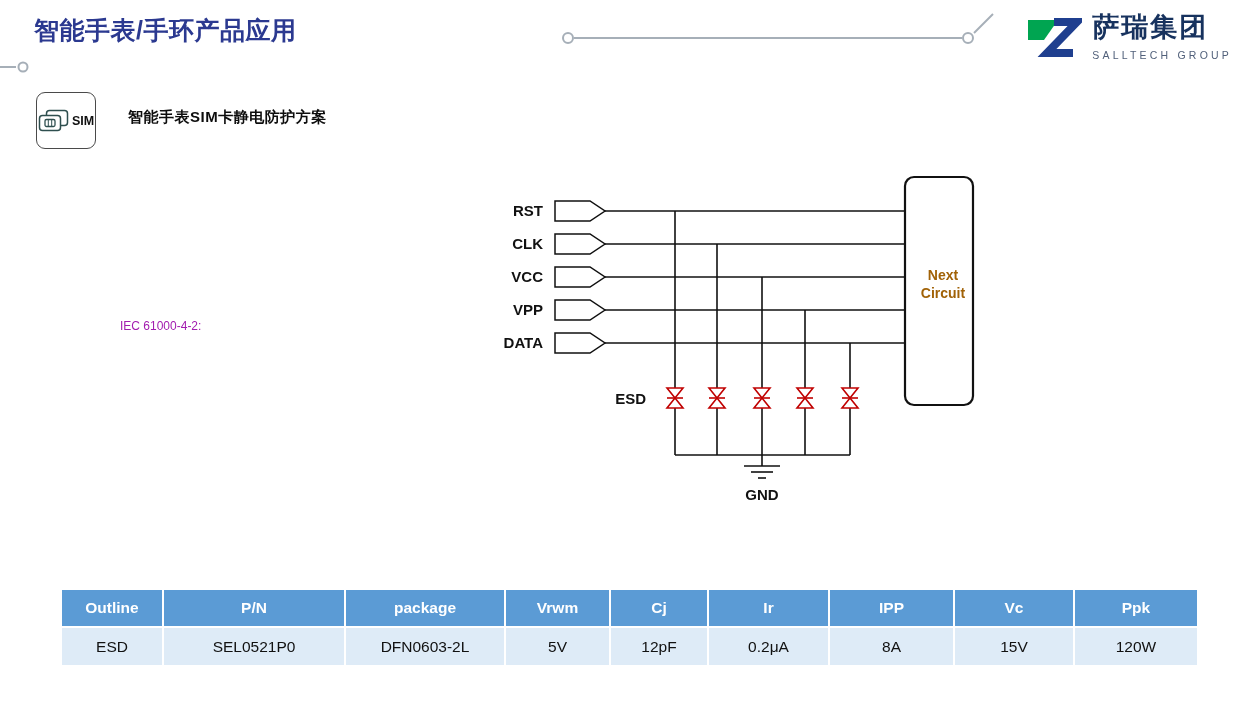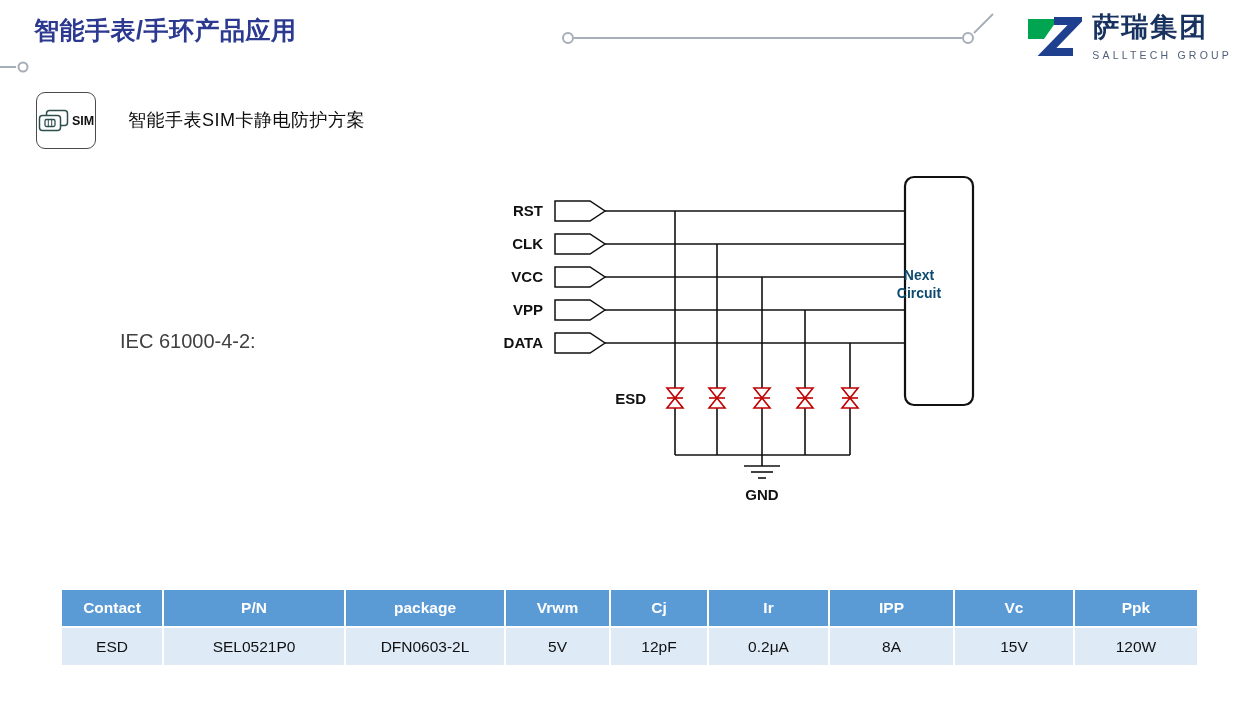--- a/index.html
+++ b/index.html
@@ -3,37 +3,37 @@
 <meta charset="utf-8">
 <style>
   * { margin:0; padding:0; box-sizing:border-box; }
   html,body { width:1257px; height:705px; background:#fff; overflow:hidden;
               font-family:"Liberation Sans","DejaVu Sans",sans-serif; }
   .page { position:relative; width:1257px; height:705px; background:#fff; }
 
   
   .page-title { position:absolute; left:34px; top:14px; font-size:25px; font-weight:bold;
                 color:#2B3990; letter-spacing:0.5px; }
-  .logo { position:absolute; right:25px; top:13px; display:flex; align-items:center; gap:10px; }
+  .logo { position:absolute; right:25px; top:13px; display:flex; align-items:flex-end; gap:10px; }
   .logo-text { display:flex; flex-direction:column; }
   .logo-name { font-size:27px; font-weight:bold; color:#17325E; letter-spacing:2px; line-height:1.1; }
   .logo-tagline { font-size:10.5px; color:#51607A; letter-spacing:3.2px; margin-top:6px; }
 
   
   .sim-box { position:absolute; left:36px; top:92px; width:60px; height:57px;
              border:1.6px solid #4a4a4a; border-radius:9px; background:#fff;
              display:flex; flex-direction:row; align-items:center; justify-content:center; gap:2px; }
   .sim-label { font-size:12.5px; font-weight:bold; color:#111; }
-  .section-heading { position:absolute; left:128px; top:108px; font-size:18px;
-                     font-weight:normal; color:#0d0d0d; letter-spacing:0.5px; }
-
-  
-  .next-circuit { position:absolute; left:888px; top:266px; width:62px; text-align:center;
-                  font-size:14px; font-weight:bold; color:#0c4a6e; line-height:1.3; }
-  .iec-note { position:absolute; left:120px; top:326px; font-size:20px; color:#404040; line-height:1.55; }
+  .section-heading { position:absolute; left:128px; top:108px; font-size:15px;
+                     font-weight:bold; color:#0d0d0d; letter-spacing:0.5px; }
+
+  
+  .next-circuit { position:absolute; left:912px; top:266px; width:62px; text-align:center;
+                  font-size:14px; font-weight:bold; color:#a16207; line-height:1.3; }
+  .iec-note { position:absolute; left:120px; top:317px; font-size:12px; color:#a21caf; line-height:1.55; }
 
   
   .gfx { position:absolute; left:0; top:0; width:1257px; height:705px; pointer-events:none; }
   .svglabel { font-family:"Liberation Sans","DejaVu Sans",sans-serif; font-weight:bold;
               font-size:15px; fill:#111; }
   .deco { stroke:#A6AFB8; stroke-width:2; fill:none; }
   .deco-dot { stroke:#A6AFB8; stroke-width:2; fill:#fff; }
   .wire { stroke:#111; stroke-width:1.6; fill:none; }
   .conn { stroke:#111; stroke-width:1.5; fill:#fff; }
   .tvs { stroke:#C00000; stroke-width:1.6; fill:#fff; }
@@ -176,21 +176,21 @@
         <col style="width:160px">
       <col style="width:105px">
         <col style="width:98px">
         <col style="width:121px">
       <col style="width:125px">
         <col style="width:120px">
         <col style="width:124px">
     </colgroup>
     <thead>
       <tr>
-        <th>Contact</th>
+        <th>Outline</th>
         <th>P/N</th>
         <th>package</th>
         <th>Vrwm</th>
         <th>Cj</th>
         <th>Ir</th>
         <th>IPP</th>
         <th>Vc</th>
         <th>Ppk</th>
       </tr>
     </thead>

